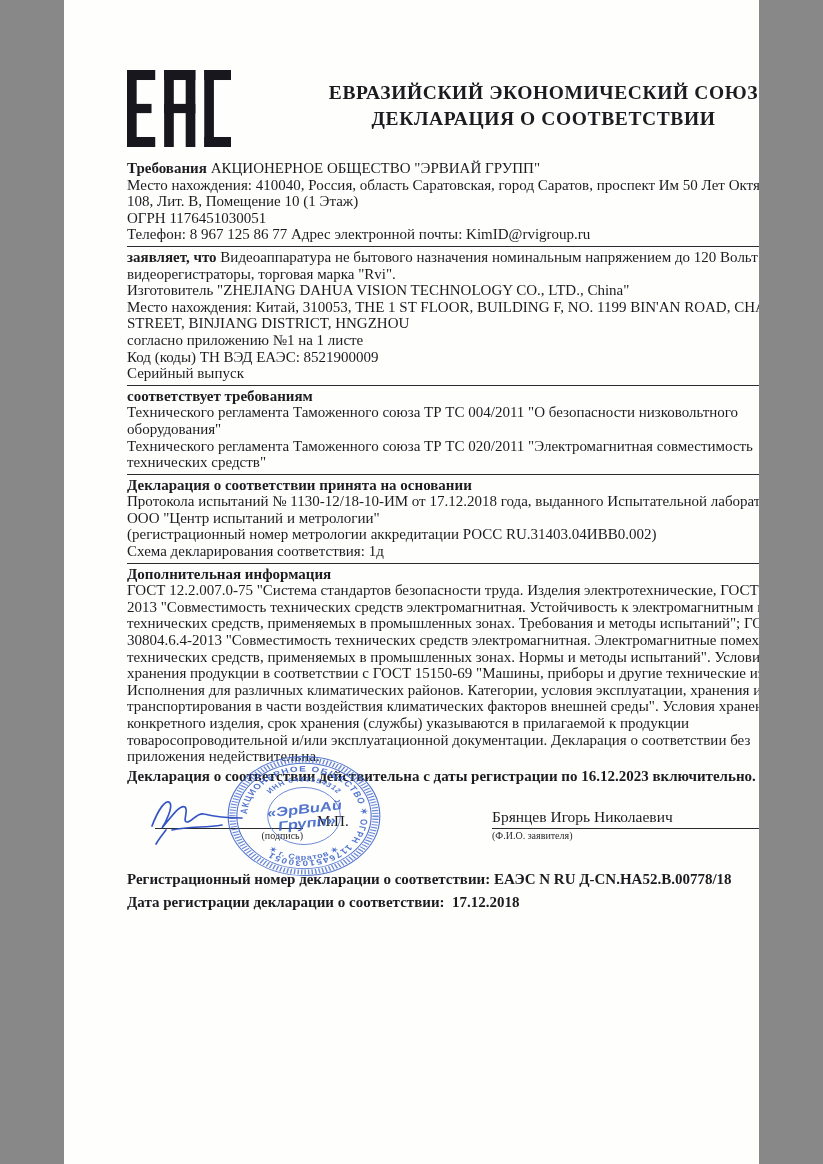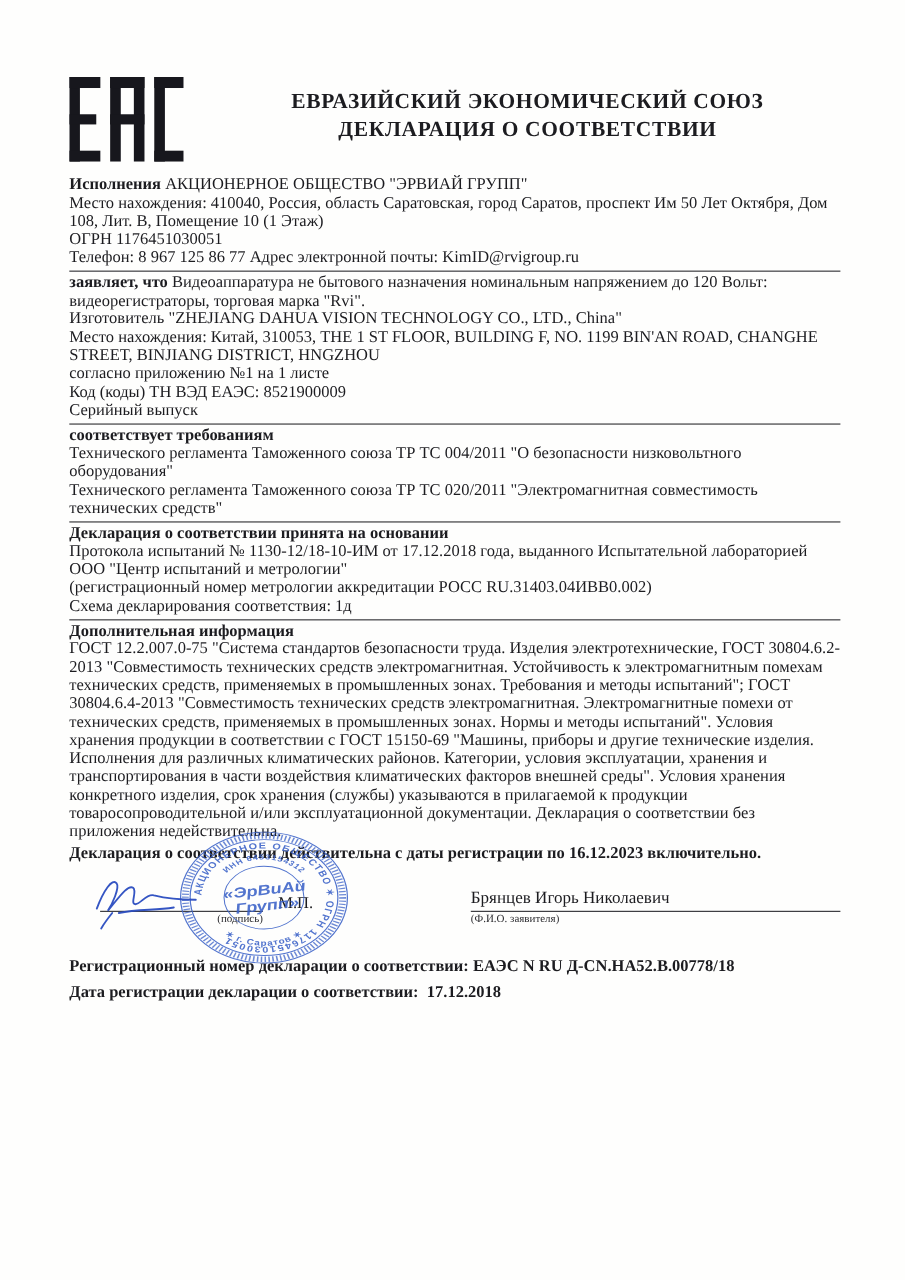--- a/index.html
+++ b/index.html
@@ -1,18 +1,18 @@
 <!DOCTYPE html>
 <html><head>
 <meta charset="utf-8">
 <style>
   html,body { margin:0; padding:0; background:#888; }
   .page {
     position:relative;
-    width:823px; height:1164px;
+    width:695px; height:1164px;
     background:#fefefdff;
     background-color:#fefefd;
     font-family:"Liberation Serif", serif;
     color:#1c1c20;
     overflow:hidden;
     margin:0 auto;
   }
   .content { position:absolute; left:63px; top:70px; width:701px; }
 
   
@@ -70,21 +70,21 @@
         </g>
       </svg>
       <div class="titles">
         <div>ЕВРАЗИЙСКИЙ ЭКОНОМИЧЕСКИЙ СОЮЗ</div>
         <div>ДЕКЛАРАЦИЯ О СООТВЕТСТВИИ</div>
       </div>
     </div>
 
     <div class="doc-body">
       <div class="sec">
-        <p><b class="lead">Исполнения</b><span> АКЦИОНЕРНОЕ ОБЩЕСТВО "ЭРВИАЙ ГРУПП"</span></p>
+        <p><b class="lead">Требования</b><span> АКЦИОНЕРНОЕ ОБЩЕСТВО "ЭРВИАЙ ГРУПП"</span></p>
         <p>Место нахождения: 410040, Россия, область Саратовская, город Саратов, проспект Им 50 Лет Октября, Дом 108, Лит. В, Помещение 10 (1 Этаж)</p>
         <p>ОГРН 1176451030051</p>
         <p>Телефон: 8 967 125 86 77 Адрес электронной почты: KimID@rvigroup.ru</p>
       </div>
 
       <div class="sec">
         <p><b class="lead">заявляет, что</b><span> Видеоаппаратура не бытового назначения номинальным напряжением до 120 Вольт: видеорегистраторы, торговая марка "Rvi".</span></p>
         <p>Изготовитель "ZHEJIANG DAHUA VISION TECHNOLOGY CO., LTD., China"</p>
         <p>Место нахождения: Китай, 310053, THE 1 ST FLOOR, BUILDING F, NO. 1199 BIN'AN ROAD, CHANGHE STREET, BINJIANG DISTRICT, HNGZHOU</p>
         <p>согласно приложению №1 на 1 листе</p>

